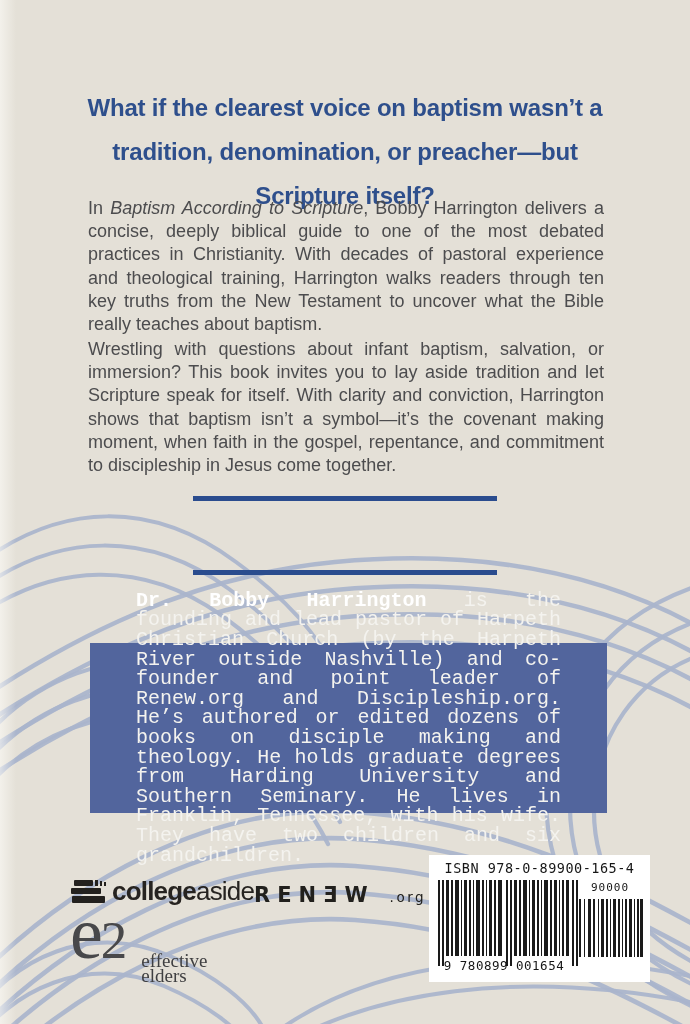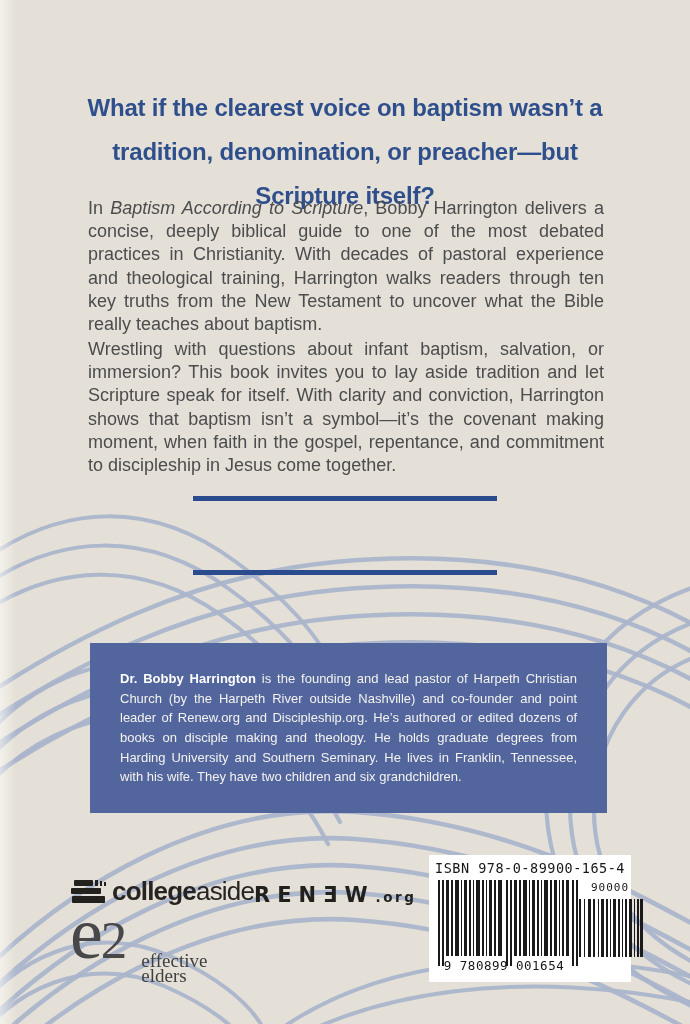--- a/index.html
+++ b/index.html
@@ -47,39 +47,40 @@
     font-size:18.6px;line-height:27px;margin:0;
   }
 
   .bio-box{
     position:absolute;top:643px;left:90px;width:517px;height:170px;
     background:#52659d;
     display:flex;align-items:center;
     box-sizing:border-box;padding:10px 30px;
   }
   .bio-box p{
-    margin:0;color:#f4f3ef;font-size:13px;line-height:19.6px;
+    margin:16px;color:#f4f3ef;font-size:20px;line-height:19.6px;
     text-align:justify;
+    font-family:Liberation Mono, monospace;
   }
   .bio-box b{font-weight:bold;color:#ffffff;}
 
   
   .logo-collegepress{
     position:absolute;top:878px;left:71px;
     display:flex;align-items:center;gap:5px;color:#262320;
   }
   .logo-collegepress .word{font-size:26px;letter-spacing:-.8px;line-height:1;}
   .logo-collegepress .word .b{font-weight:bold;}
   .logo-renew{
     position:absolute;top:883px;left:254px;
     display:flex;align-items:baseline;color:#21201d;
     font-family:"DejaVu Sans",sans-serif;
   }
   .logo-renew .letters{font-size:21px;font-weight:bold;letter-spacing:7px;}
-  .logo-renew .suffix{font-size:13.5px;font-weight:bold;letter-spacing:2.5px;margin-left:1px;}
+  .logo-renew .suffix{font-size:13.5px;font-weight:normal;letter-spacing:2.5px;margin-left:15px;}
   .logo-e2{
     position:absolute;top:908px;left:70px;
     display:flex;align-items:baseline;
     font-family:"Liberation Serif",serif;color:#48484a;
   }
   .logo-e2 .mark-e{font-size:74px;line-height:50px;}
   .logo-e2 .mark-2{font-size:53px;line-height:50px;margin-left:-2px;}
   .logo-e2 .stack{display:flex;flex-direction:column;margin-left:14px;color:#3f3f41;transform:translateY(9px);}
   .logo-e2 .stack span{font-size:19px;line-height:15px;}
   .logo-cs{
@@ -92,21 +93,21 @@
   .logo-cs .frame span{
     font-size:14.5px;letter-spacing:1.5px;white-space:nowrap;
     transform:scaleX(.92);font-weight:bold;
   }
   .logo-cs .media-row{display:flex;align-items:center;gap:7px;margin-top:3px;padding:0 14px;}
   .logo-cs .media-row .line{flex:1;height:2.5px;background:#3a3833;}
   .logo-cs .media-row .media{font-size:8.5px;font-weight:bold;letter-spacing:4px;}
 
   
   .barcode-panel{
-    position:absolute;top:855px;left:429px;width:202px;height:127px;
+    position:absolute;top:855px;left:429px;width:221px;height:127px;
     background:#ffffff;
     font-family:"DejaVu Sans Mono",monospace;color:#161616;
   }
   .barcode-panel .isbn{
     position:absolute;top:5px;left:0;right:0;text-align:center;
     font-size:13.5px;letter-spacing:.5px;white-space:nowrap;
   }
   .barcode-panel .main-bars{position:absolute;left:9px;top:25px;}
   .barcode-panel .ean-digits{
     position:absolute;left:2px;top:103px;width:146px;text-align:center;

